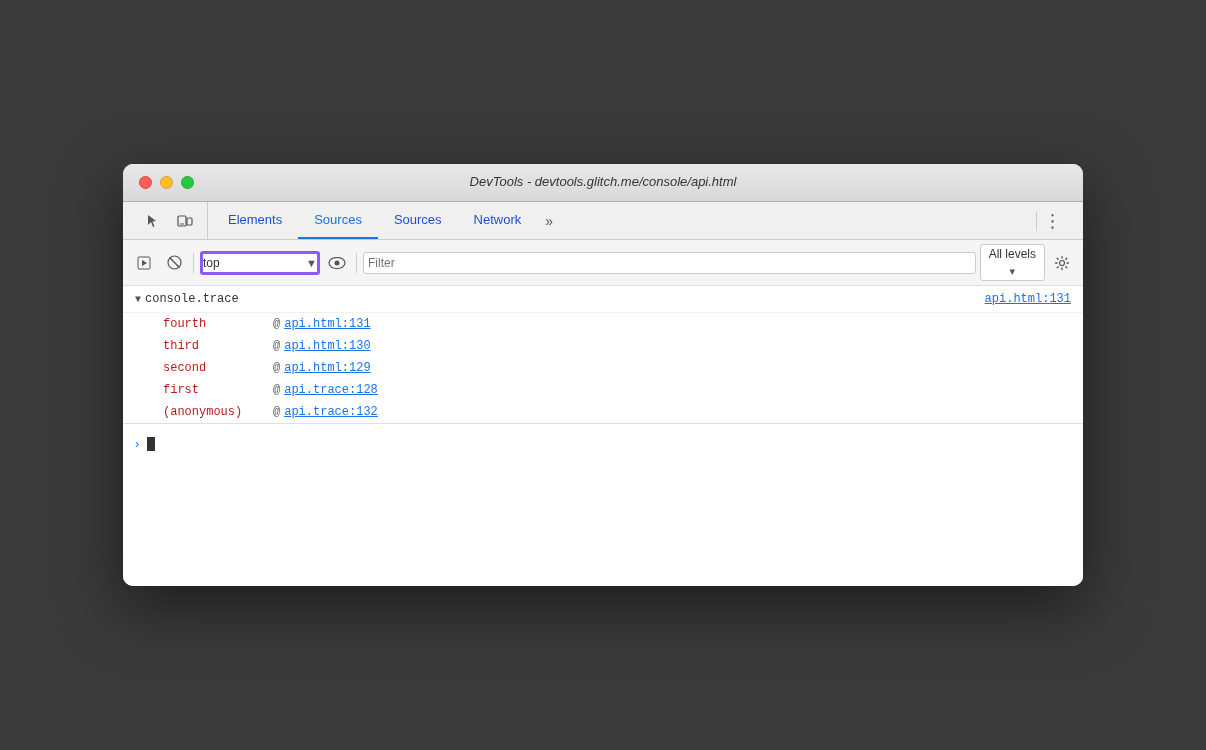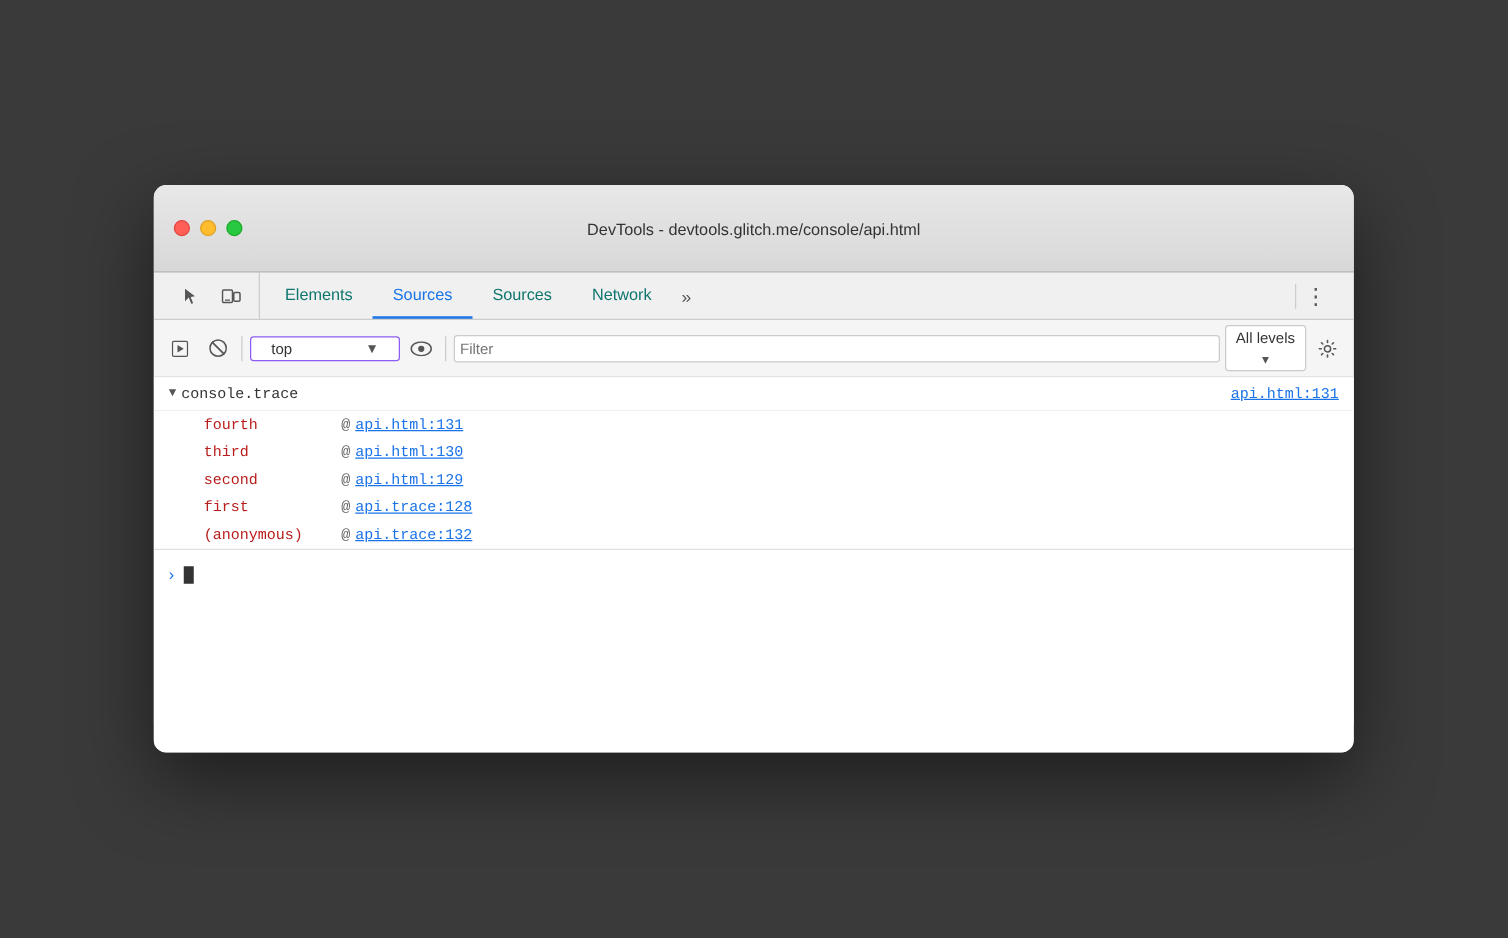--- a/index.html
+++ b/index.html
@@ -18,25 +18,26 @@
       width: 960px;
       background: #f5f5f5;
       border-radius: 10px;
       box-shadow: 0 20px 60px rgba(0,0,0,0.5);
       overflow: hidden;
     }
 
     
     .titlebar {
       background: linear-gradient(to bottom, #e8e8e8, #d8d8d8);
-      padding: 28px 16px;
-      display: flex;
-      align-items: flex-start;
+      padding: 12px 16px;
+      display: flex;
+      align-items: flex-end;
       border-bottom: 1px solid #b0b0b0;
       position: relative;
+      font-style: italic;
     }
 
     .traffic-lights {
       display: flex;
       gap: 8px;
       align-items: center;
     }
 
     .traffic-light {
       width: 13px;
@@ -84,21 +85,21 @@
       justify-content: center;
       border-radius: 3px;
       cursor: pointer;
       color: #555;
       font-size: 14px;
     }
 
     .tab {
       padding: 10px 16px;
       font-size: 13px;
-      color: #0f766e;
+      color: #1d4ed8;
       cursor: pointer;
       border-bottom: 2px solid transparent;
       display: flex;
       align-items: center;
       white-space: nowrap;
     }
 
     .tab.active {
       color: #1a73e8;
       border-bottom: 2px solid #1a73e8;
@@ -160,23 +161,23 @@
       width: 1px;
       height: 20px;
       background: #ccc;
       margin: 0 2px;
     }
 
     .context-select {
       display: flex;
       align-items: center;
       background: white;
-      border: 1px solid #8b5cf6;
+      border: 3px solid #8b5cf6;
       border-radius: 3px;
-      padding: 2px 16px;
+      padding: 2px 0;
       font-size: 12px;
       color: #333;
       cursor: pointer;
       min-width: 120px;
       justify-content: space-between;
       gap: 8px;
     }
 
     .eye-btn {
       width: 26px;

